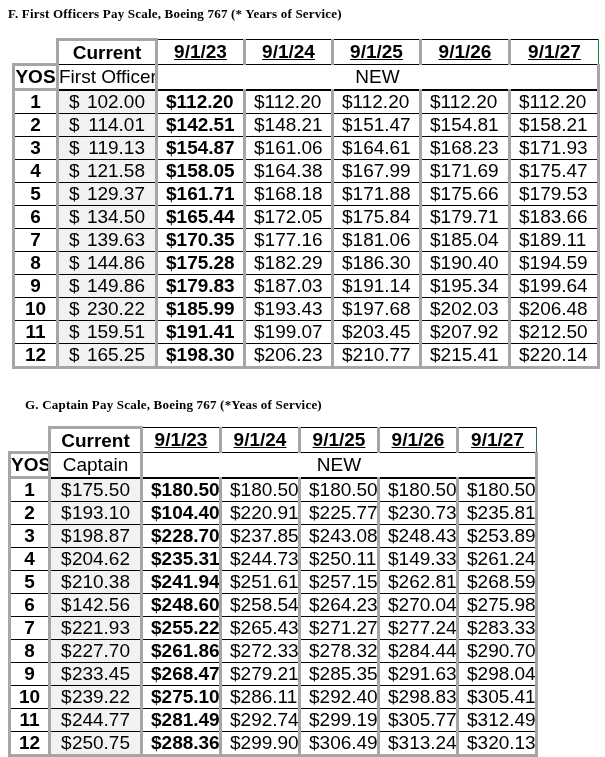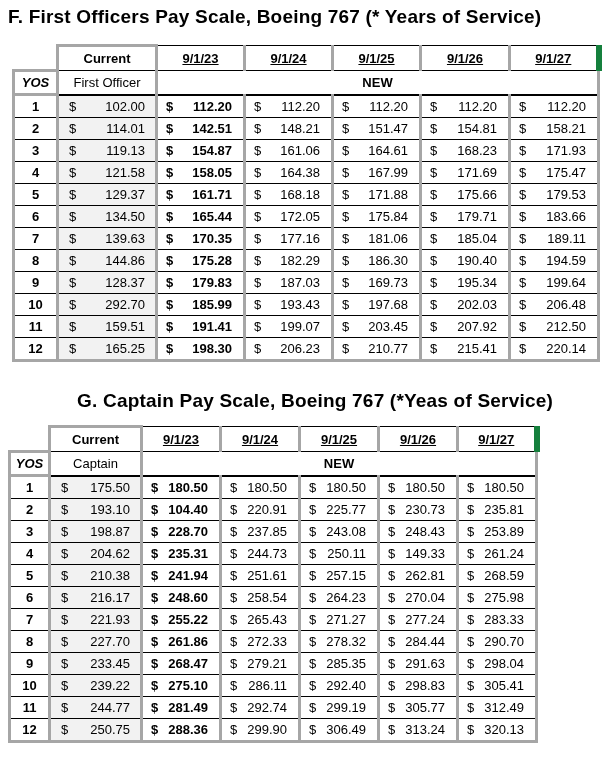--- a/index.html
+++ b/index.html
@@ -8,32 +8,32 @@
     background: #ffffff;
   }
   body {
     width: 605px;
     height: 757px;
     font-family: "Liberation Sans", sans-serif;
     color: #000;
     overflow: hidden;
   }
   .doc-title {
-    font-family: Liberation Sans, sans-serif;
+    font-family: Liberation Serif, serif;
     font-weight: bold;
-    font-size: 19px;
+    font-size: 13px;
     letter-spacing: 0.2px;
   }
   #title-f { margin: 6px 0 0 8px; }
-  #title-g { margin: 28px 0 0 25px; text-align: center; }
+  #title-g { margin: 28px 0 0 25px; }
 
   table.paytable {
     border-collapse: collapse;
     table-layout: fixed;
-    font-size: 13px;
+    font-size: 19px;
   }
   #table-f { margin: 16px 0 0 12px; width: 585px; }
   #table-g { margin: 13px 0 0 8px;  width: 527px; }
 
   .paytable th, .paytable td {
     padding: 0;
     height: 21px;
     overflow: hidden;
     white-space: nowrap;
   }
@@ -48,40 +48,39 @@
     font-weight: bold;
     height: 23px;
   }
   th.hdr-date {
     border: 1px solid #000;
     border-left: 3px solid #a6a6a6;
     font-weight: bold;
     height: 23px;
     text-decoration: underline;
   }
-  th.hdr-date.last { border-right: 6px solid #15803d; }
+  th.hdr-date.last { border-right: 1px solid #15803d; }
 
   
   th.hdr-yos {
     border: 3px solid #a6a6a6;
     font-weight: bold;
-    font-style: italic;
   }
   th.hdr-role {
     border: 1px solid #000;
     border-left: 3px solid #a6a6a6;
     border-right: 3px solid #a6a6a6;
     border-bottom: 2.5px solid #000;
     font-weight: normal;
   }
   th.hdr-new {
     border: 1px solid #000;
     border-bottom: 2px solid #000;
     border-right: 3px solid #a6a6a6;
-    font-weight: bold;
+    font-weight: normal;
   }
 
   
   td.yos {
     border-top: 1px solid #000;
     border-bottom: 1px solid #000;
     border-left: 3px solid #a6a6a6;
     border-right: 3px solid #a6a6a6;
     font-weight: bold;
     text-align: center;
@@ -452,60 +451,60 @@
             <span>$</span>
             <span>194.59</span>
           </div>
         </td>
       </tr>
       <tr>
         <td class="yos">9</td>
         <td class="cur">
           <div class="money">
             <span>$</span>
-            <span>128.37</span>
+            <span>149.86</span>
           </div>
         </td>
         <td class="new first">
           <div class="money">
             <span>$</span>
             <span>179.83</span>
           </div>
         </td>
         <td class="new">
           <div class="money">
             <span>$</span>
             <span>187.03</span>
           </div>
         </td>
         <td class="new">
           <div class="money">
             <span>$</span>
-            <span>169.73</span>
+            <span>191.14</span>
           </div>
         </td>
         <td class="new">
           <div class="money">
             <span>$</span>
             <span>195.34</span>
           </div>
         </td>
         <td class="new lastcol">
           <div class="money">
             <span>$</span>
             <span>199.64</span>
           </div>
         </td>
       </tr>
       <tr>
         <td class="yos">10</td>
         <td class="cur">
           <div class="money">
             <span>$</span>
-            <span>292.70</span>
+            <span>230.22</span>
           </div>
         </td>
         <td class="new first">
           <div class="money">
             <span>$</span>
             <span>185.99</span>
           </div>
         </td>
         <td class="new">
           <div class="money">
@@ -835,21 +834,21 @@
             <span>$</span>
             <span>268.59</span>
           </div>
         </td>
       </tr>
       <tr>
         <td class="yos">6</td>
         <td class="cur">
           <div class="money">
             <span>$</span>
-            <span>216.17</span>
+            <span>142.56</span>
           </div>
         </td>
         <td class="new first">
           <div class="money">
             <span>$</span>
             <span>248.60</span>
           </div>
         </td>
         <td class="new">
           <div class="money">

